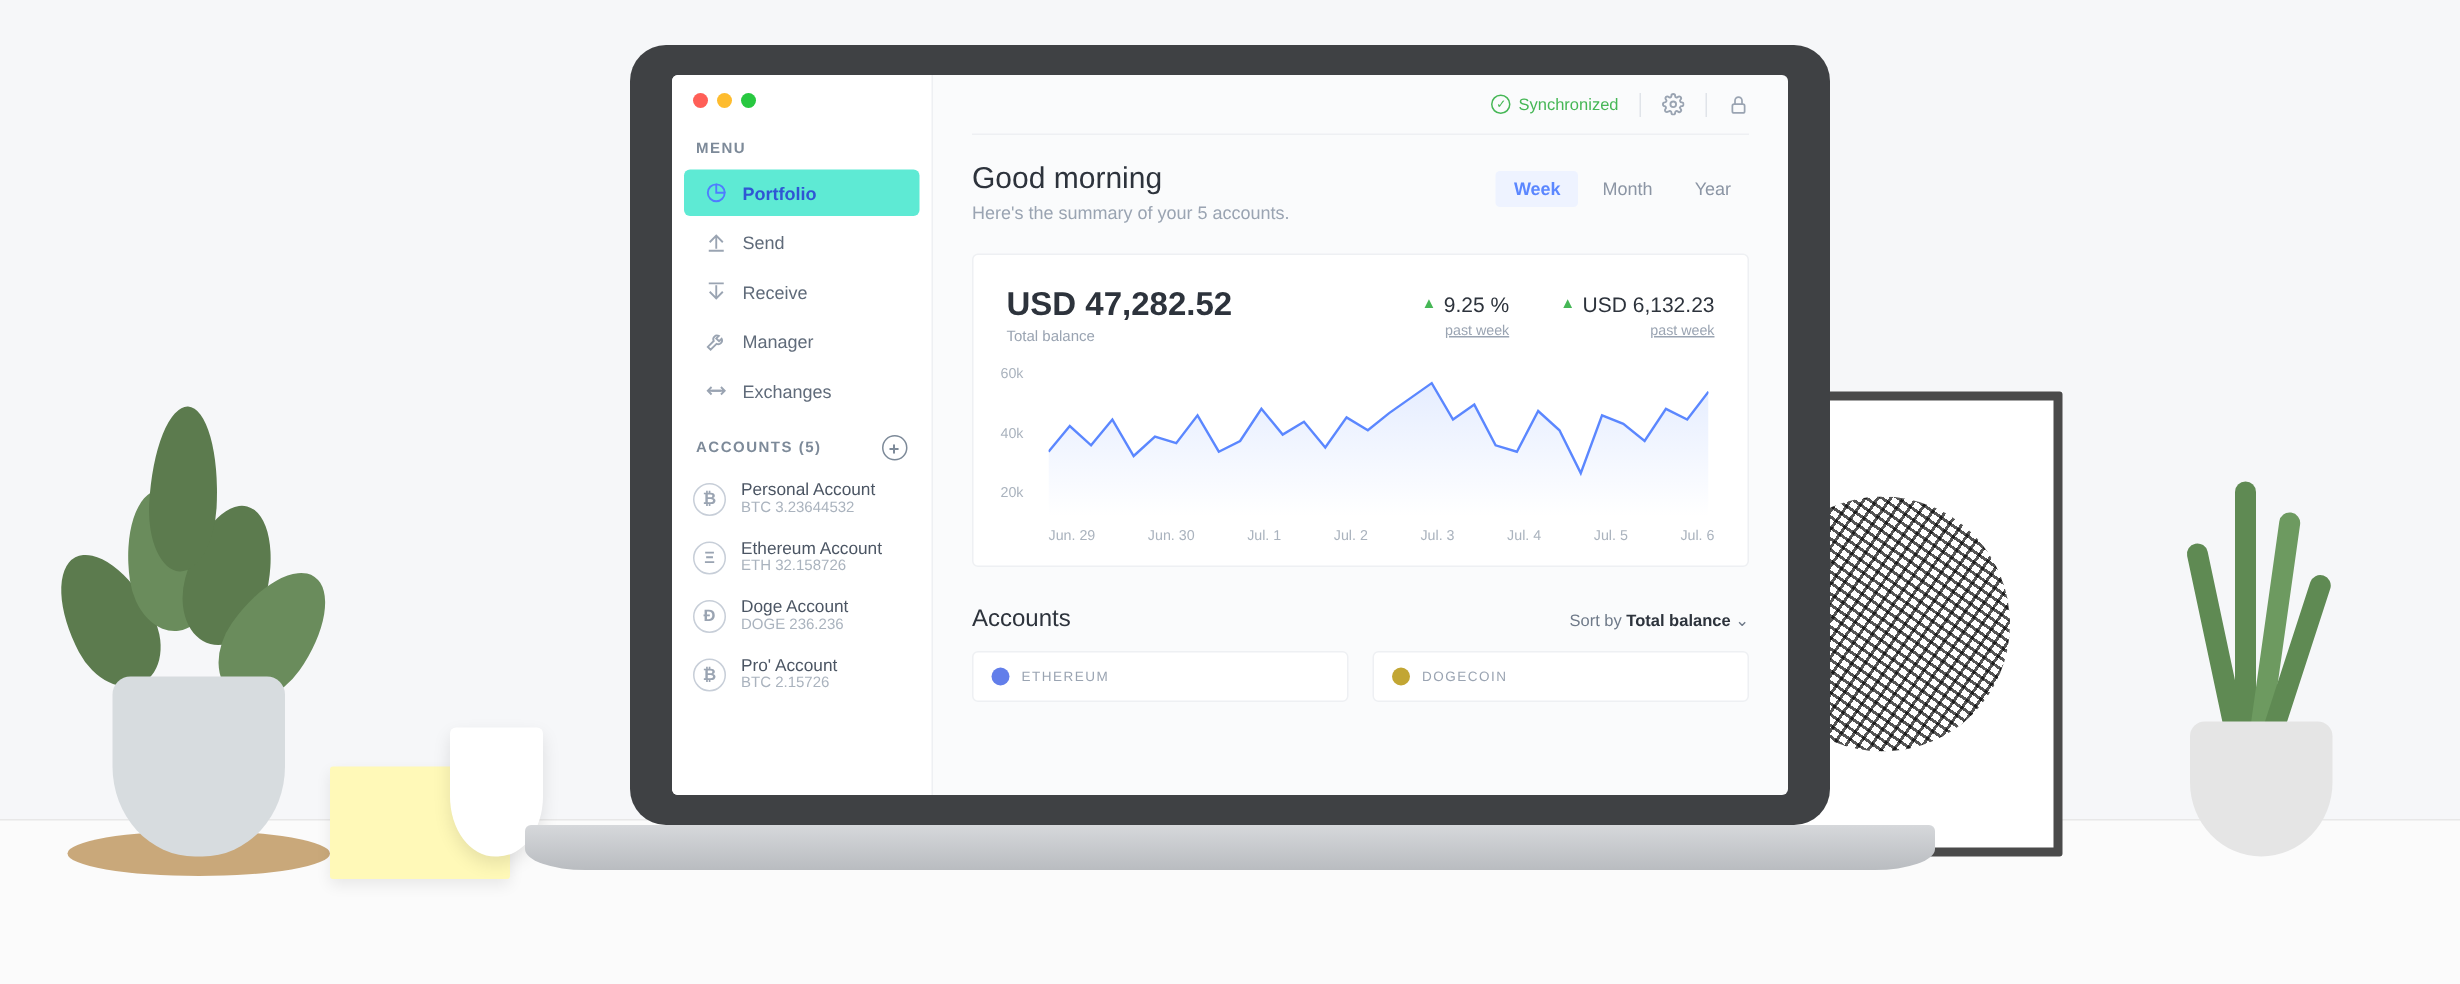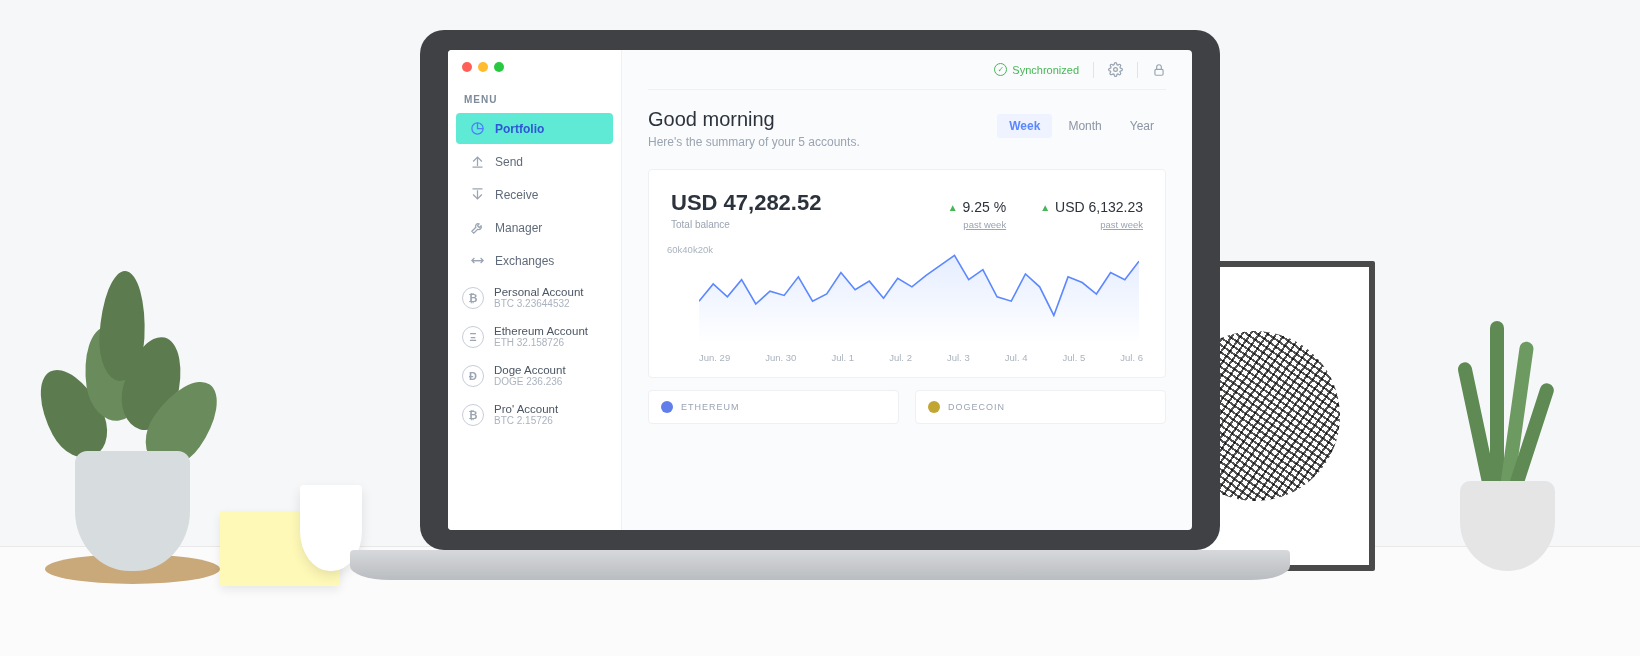--- a/index.html
+++ b/index.html
@@ -138,30 +138,30 @@
   .hdrrow{ display:flex; justify-content:space-between; align-items:flex-start; margin-top:18px;}
   .greeting h1{ font-size:20px; font-weight:500; color:#2d333c;}
   .greeting p{ font-size:12px; color:#9aa4b2; margin-top:4px;}
   .range{ display:flex; gap:4px; font-size:12px; margin-top:6px;}
   .range span{ padding:5px 12px; border-radius:3px; color:#8b95a4; cursor:pointer;}
   .range span.sel{ background:#eef3ff; color:#5b87ff; font-weight:600;}
   .card{
     margin-top:20px; background:#fff; border:1px solid #eef0f3; border-radius:4px;
     padding:20px 22px 14px 22px;
   }
-  .stats{ display:flex; align-items:flex-end;}
+  .stats{ display:flex; align-items:center;}
   .stat-main h2{ font-size:22px; font-weight:600; color:#2d333c;}
   .stat-main p{ font-size:10px; color:#9aa4b2; margin-top:3px;}
   .stats-right{ margin-left:auto; display:flex; gap:34px;}
   .stat-sm{ text-align:right;}
   .stat-sm .val{ font-size:14px; color:#2d333c; display:flex; align-items:center; justify-content:flex-end; gap:5px;}
   .stat-sm .lbl{ font-size:9.5px; color:#9aa4b2; margin-top:4px;text-decoration:underline;}
   .up-arrow{ color:#46b756; font-size:10px;}
   .chart-wrap{ position:relative; margin-top:14px;}
-  .y-ticks{ position:absolute; left:-4px; top:0; height:90px; display:flex; flex-direction:row; justify-content:space-between; font-size:9.5px; color:#aab3be;}
+  .y-ticks{ position:absolute; left:-4px; top:0; height:90px; display:flex; flex-direction:column; justify-content:space-between; font-size:9.5px; color:#aab3be;}
   .chart-svg{ display:block; margin-left:28px;}
   .x-ticks{ display:flex; justify-content:space-between; font-size:9.5px; color:#aab3be; margin:8px 0 0 28px;}
   .section-hdr{
     display:flex; justify-content:space-between; align-items:center; margin-top:26px;
   }
   .section-hdr h3{ font-size:16px; font-weight:500; color:#2d333c;}
   .sortby{ font-size:11px; color:#6f7a89; cursor:pointer;}
   .sortby b{ color:#2d333c; font-weight:600;}
   .acct-cards{ display:flex; gap:16px; margin-top:12px;}
   .acct-card{
@@ -249,20 +249,24 @@
               <span class="ico">
                 <svg width="15" height="15" viewBox="0 0 24 24" fill="none" stroke="currentColor" stroke-width="2">
                   <path d="M7 16l-4-4 4-4M3 12h14"></path>
                   <path d="M17 8l4 4-4 4M21 12H7"></path>
                 </svg>
               </span>
               <span>Exchanges</span>
             </div>
           </div>
 
+        <div class="menu-hdr accounts-hdr">
+          <span>ACCOUNTS (5)</span>
+          <span class="add-btn">+</span>
+        </div>
         <div id="acct-list">
             <div class="acct-item">
               <div class="coin-ico">₿</div>
               <div>
                 <div class="nm">Personal Account</div>
                 <div class="sub">BTC 3.23644532</div>
               </div>
             </div>
             <div class="acct-item">
               <div class="coin-ico">Ξ</div>
@@ -368,20 +372,27 @@
                 <span>Jul. 1</span>
                 <span>Jul. 2</span>
                 <span>Jul. 3</span>
                 <span>Jul. 4</span>
                 <span>Jul. 5</span>
                 <span>Jul. 6</span>
               </div>
           </div>
         </div>
 
+        <div class="section-hdr">
+          <h3>Accounts</h3>
+          <div class="sortby">
+            <span>Sort by </span><b>Total balance</b>
+            <span> ⌄</span>
+          </div>
+        </div>
         <div class="acct-cards" id="acct-cards">
             <div class="acct-card">
               <span class="dot" style="background:#627eea"></span>
               <span>ETHEREUM</span>
             </div>
             <div class="acct-card">
               <span class="dot" style="background:#c2a633"></span>
               <span>DOGECOIN</span>
             </div>
           </div>

